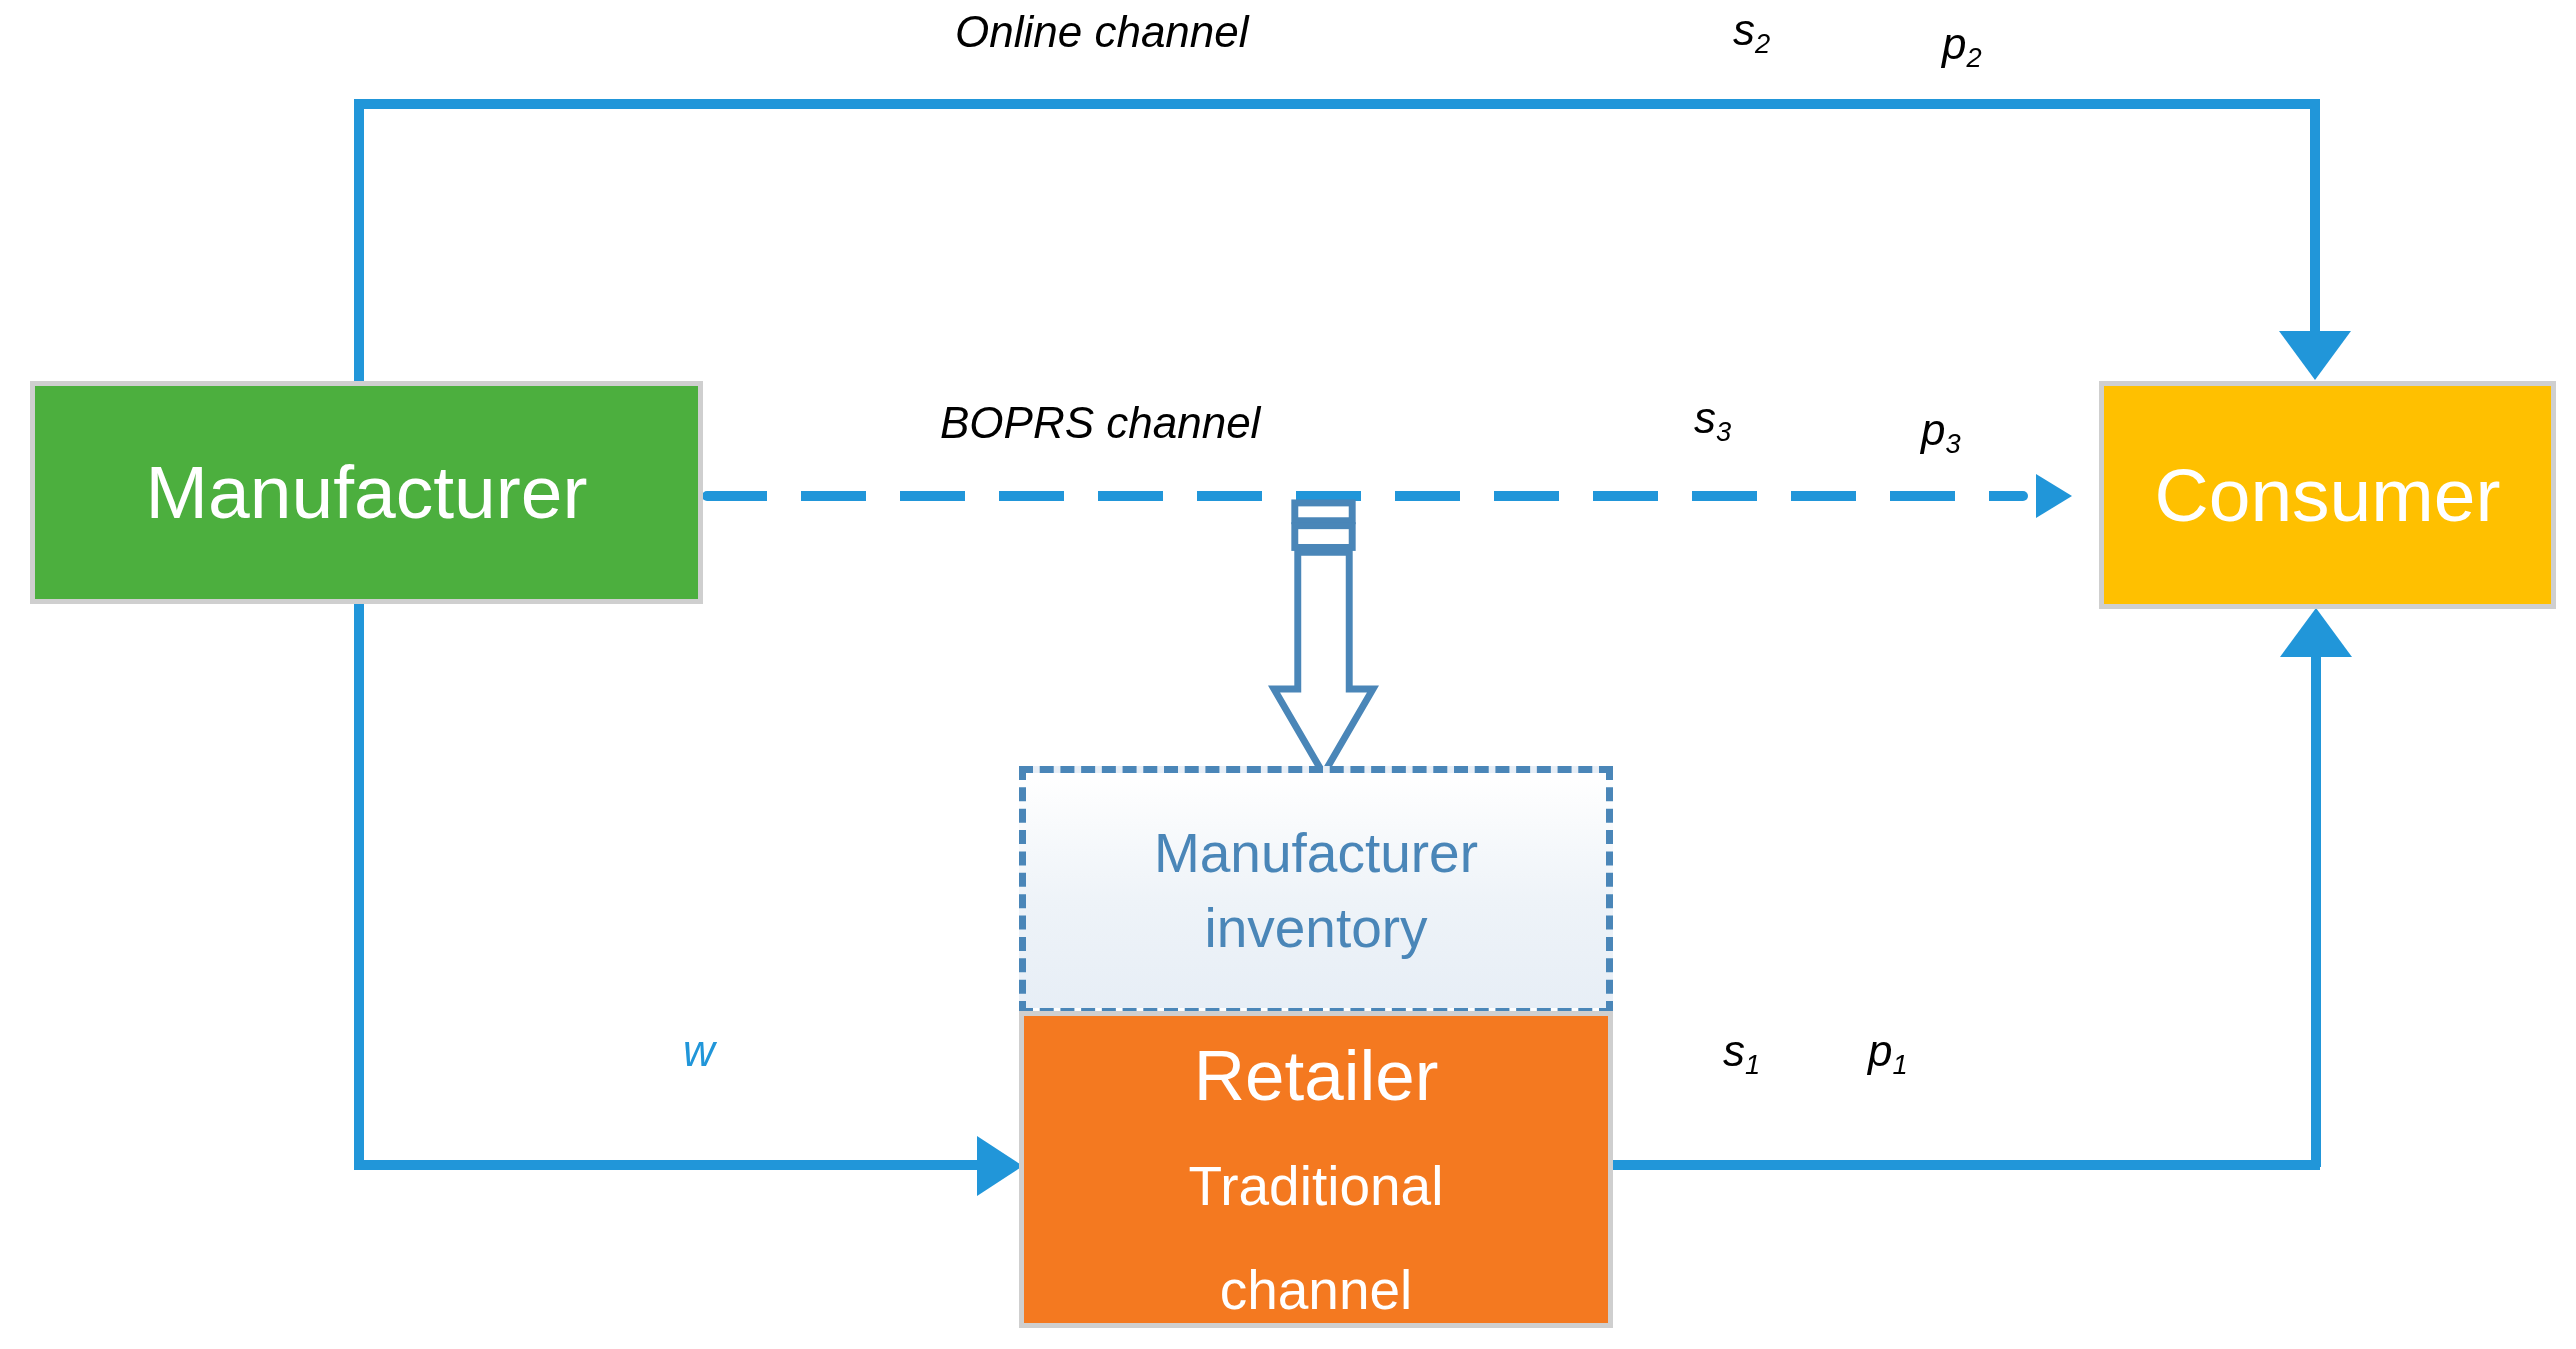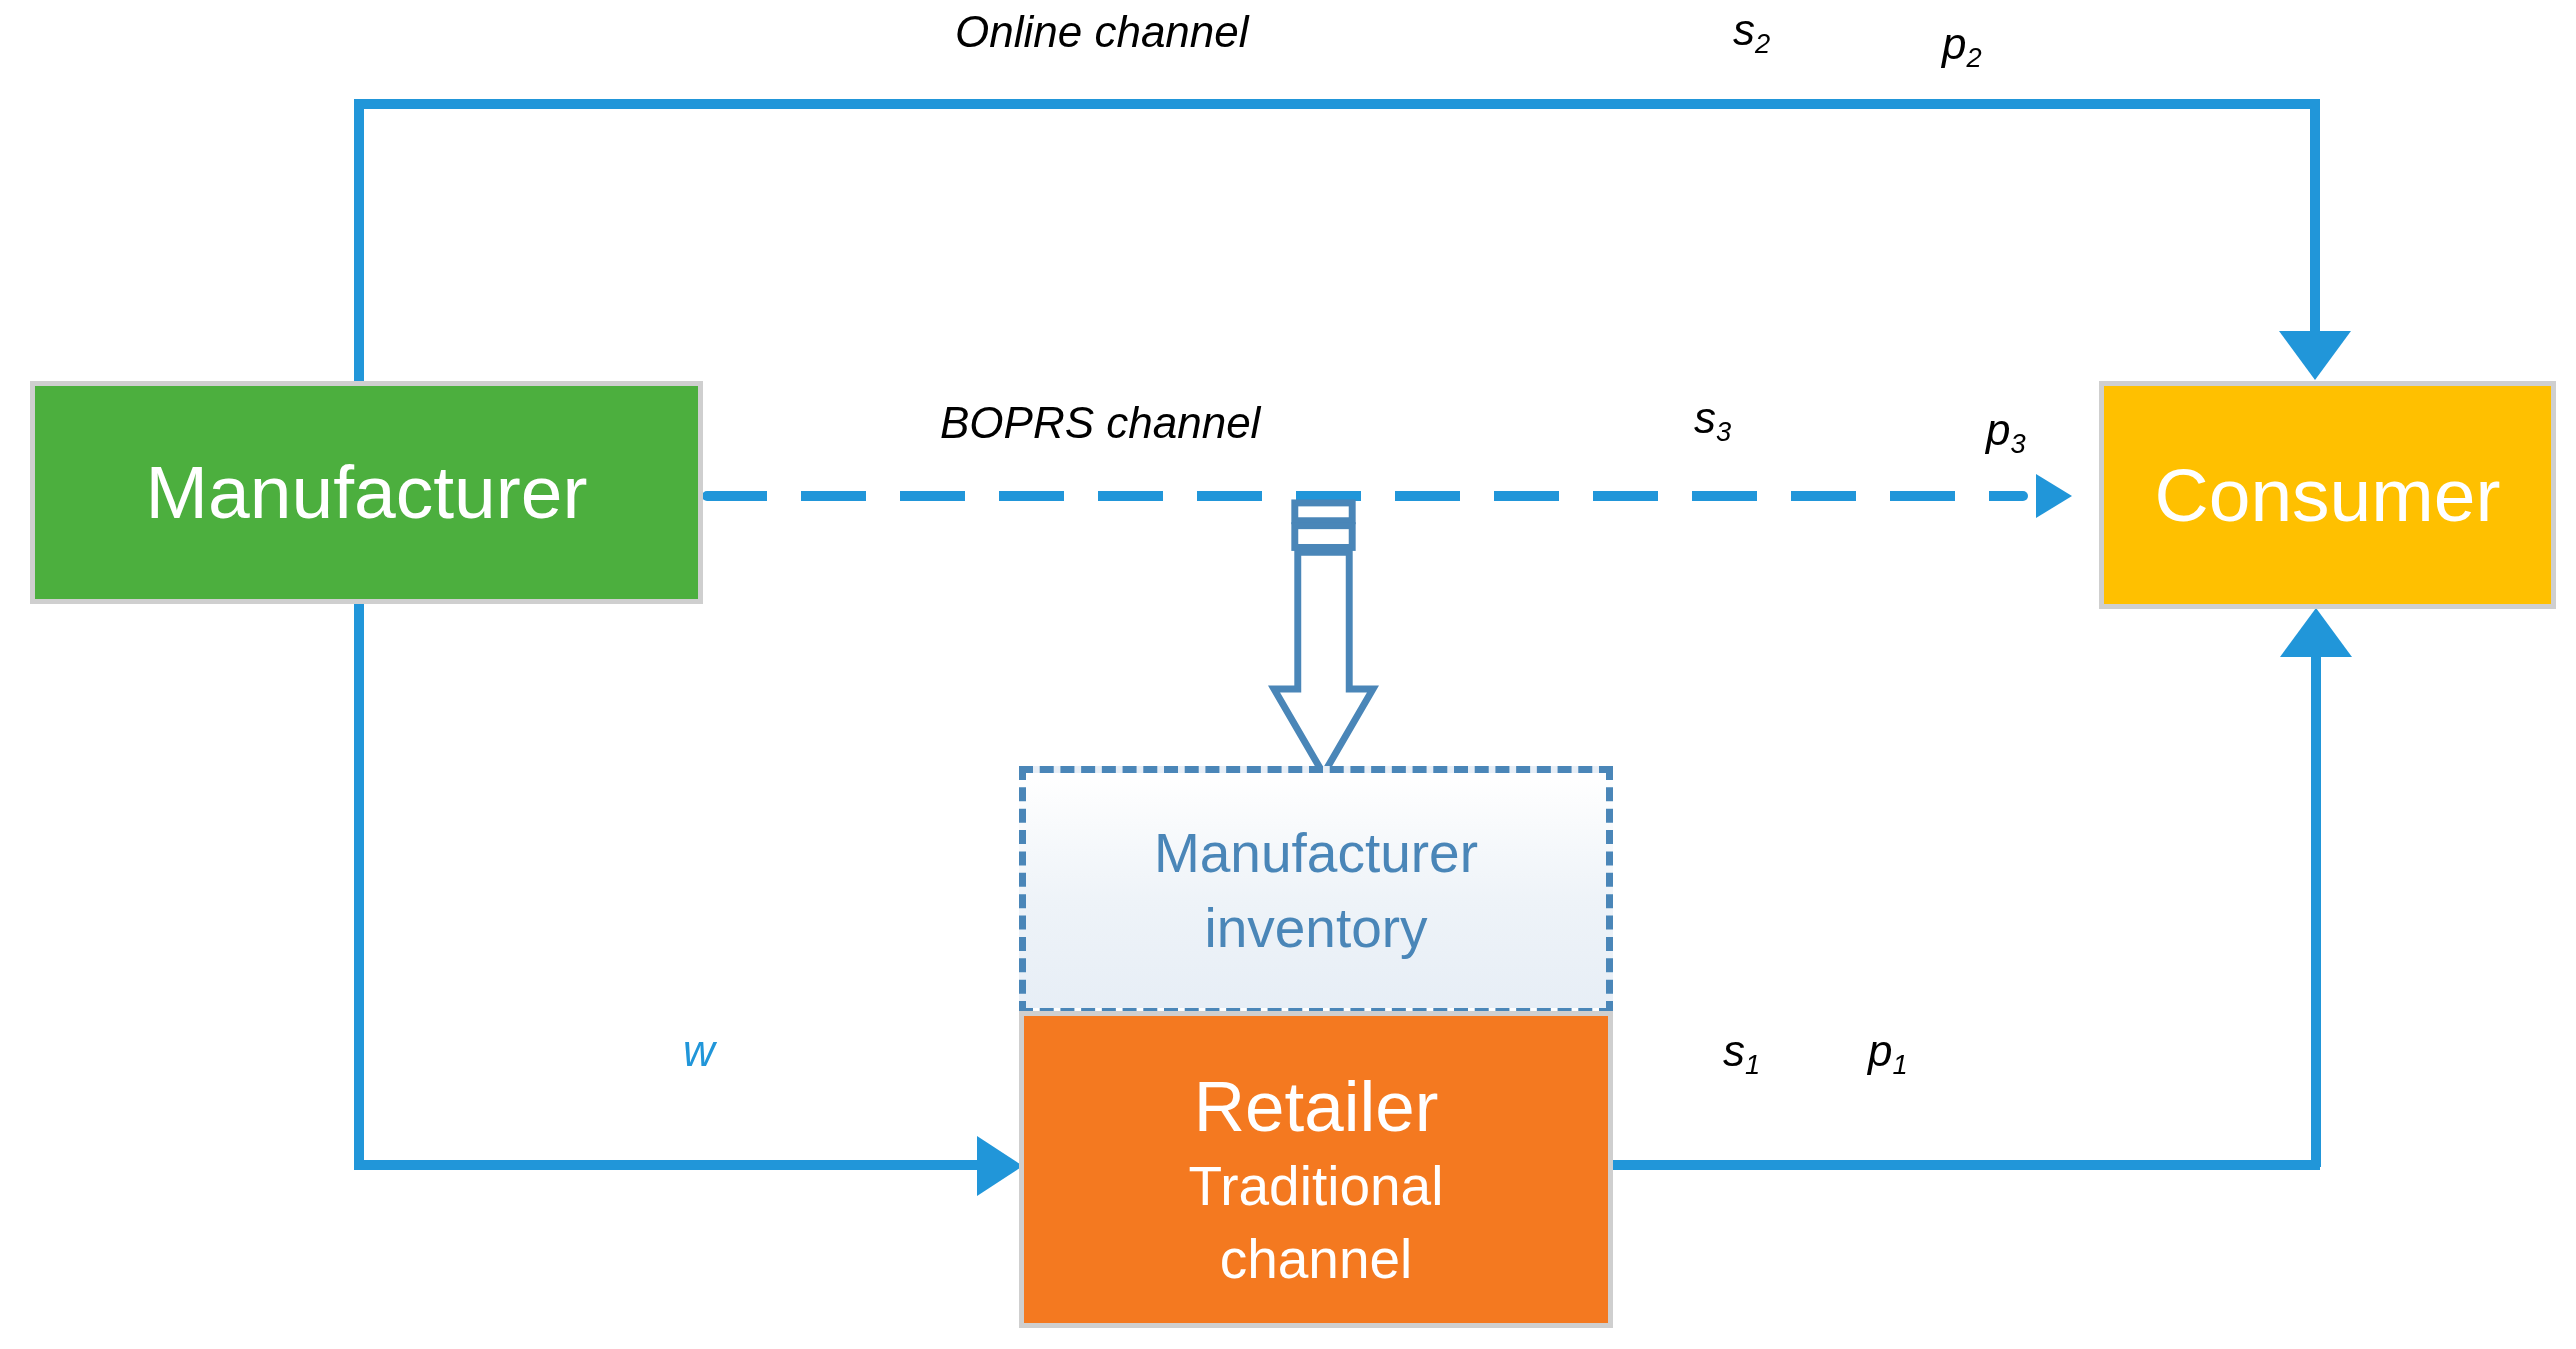--- a/index.html
+++ b/index.html
@@ -32,21 +32,21 @@
   #node-consumer{
     left:2099px; top:381px; width:457px; height:228px;
     background:#FFC000;
     font-size:75px;
     text-align:right;
   }
   #node-retailer{
     left:1019px; top:1011px; width:594px; height:317px;
     background:#F47920;
     border:5px solid #cfcfcf;
-    justify-content:center;
+    justify-content:space-between;
     padding-top:22px;
   }
   #node-retailer .r-title{font-size:71px;line-height:1.08;}
   #node-retailer .r-sub{font-size:55px;line-height:1.18;margin-top:8px;}
 
   
   #node-inventory{
     position:absolute;
     left:1019px; top:766px; width:594px; height:249px;
     box-sizing:border-box;
@@ -140,21 +140,21 @@
   </div>
   <div class="lbl" style="left:1942px; top:22px;">
     <span>p</span><sub>2</sub>
   </div>
 
   <div class="lbl" style="left:940px; top:401px;">BOPRS  channel</div>
 
   <div class="lbl" style="left:1694px; top:396px;">
     <span>s</span><sub>3</sub>
   </div>
-  <div class="lbl" style="left:1986px; top:408px;">
+  <div class="lbl" style="left:1921px; top:408px;">
     <span>p</span><sub>3</sub>
   </div>
 
   <div class="lbl blue" style="left:683px; top:1029px;">
     <span>w</span>
   </div>
 
   <div class="lbl" style="left:1723px; top:1029px;">
     <span>s</span><sub>1</sub>
   </div>

